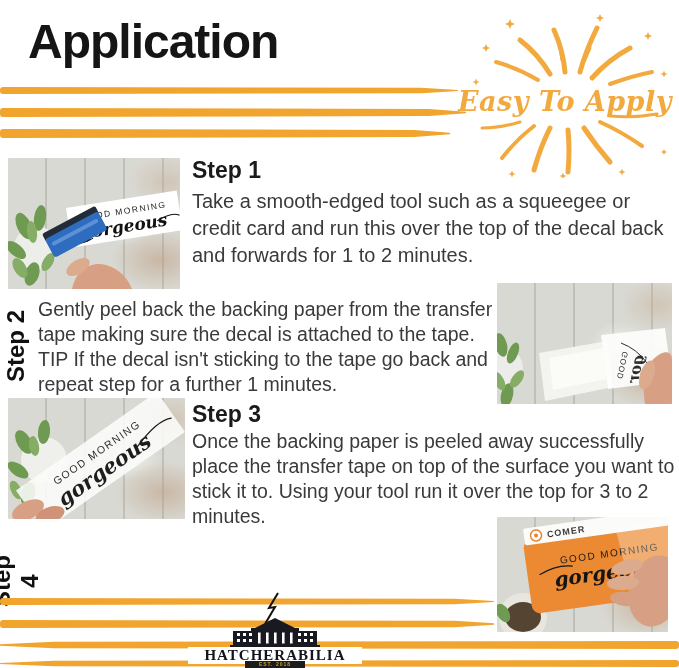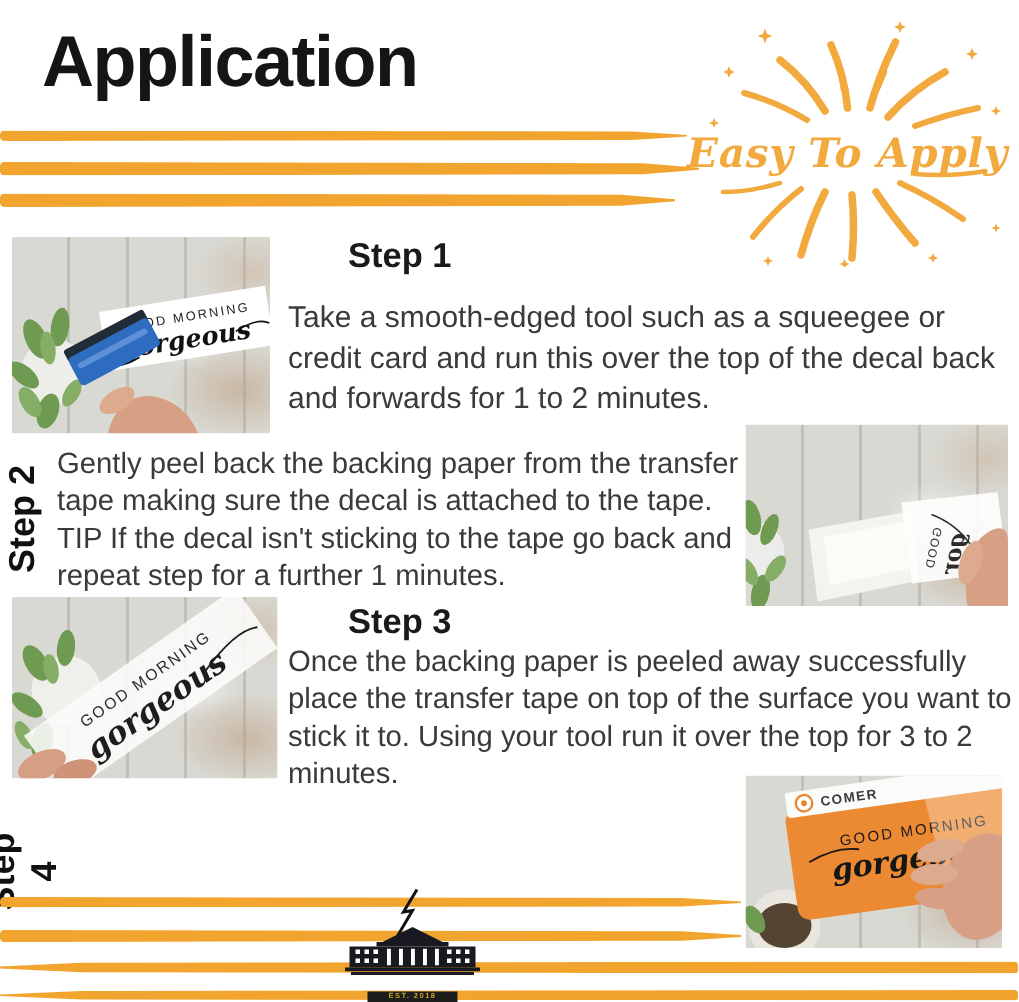--- a/index.html
+++ b/index.html
@@ -6,23 +6,23 @@
   #page{position:relative;width:679px;height:668px;background:#fff;overflow:hidden;
         font-family:"Liberation Sans",sans-serif;color:#333;}
   .abs{position:absolute;}
   
   #app-title{left:28px;top:14px;font-size:48px;font-weight:800;letter-spacing:-1px;color:#151515;}
   
   .stripe{background:#f1a42e;border-radius:3px;
           clip-path:polygon(0 0,92% 10%,100% 42%,100% 58%,92% 90%,0 100%);}
   .stripe.rev{clip-path:polygon(8% 10%,100% 0,100% 100%,8% 90%,0 58%,0 42%);}
   
-  .step-head{font-size:23px;font-weight:bold;color:#1a1a1a;margin-left:40px;}
+  .step-head{font-size:23px;font-weight:bold;color:#1a1a1a;}
   .step-body{font-size:19.5px;line-height:25px;color:#3a3a3a;}
-  #step1-body{font-size:20px;line-height:27px;margin-top:11px;}
+  #step1-body{font-size:20px;line-height:27px;}
   .vlabel{font-size:24px;font-weight:bold;color:#111;text-align:center;transform:rotate(-90deg);}
   
   .photo{overflow:hidden;border-radius:1px;
     background:
       radial-gradient(70px 45px at 88% 78%, rgba(187,156,126,.55), transparent 70%),
       radial-gradient(55px 38px at 92% 18%, rgba(198,172,146,.45), transparent 70%),
       radial-gradient(40px 30px at 70% 50%, rgba(255,255,255,.5), transparent 75%),
       repeating-linear-gradient(90deg,#d9d9d3 0 37px,#c0c0b8 37px 39px);}
   .photo svg{position:absolute;left:0;top:0;}
   
@@ -241,15 +241,16 @@
         <rect x="35" y="47" width="3" height="3"></rect>
         <rect x="41" y="47" width="3" height="3"></rect>
       <rect x="90" y="41" width="3" height="3"></rect>
         <rect x="96" y="41" width="3" height="3"></rect>
         <rect x="102" y="41" width="3" height="3"></rect>
       <rect x="90" y="47" width="3" height="3"></rect>
         <rect x="96" y="47" width="3" height="3"></rect>
         <rect x="102" y="47" width="3" height="3"></rect>
     </g>
   </svg>
+  <div class="abs" id="brand-text">HATCHERABILIA</div>
   <div class="abs" id="brand-banner">EST. 2018</div>
 
 </div>
 
 </body></html>

